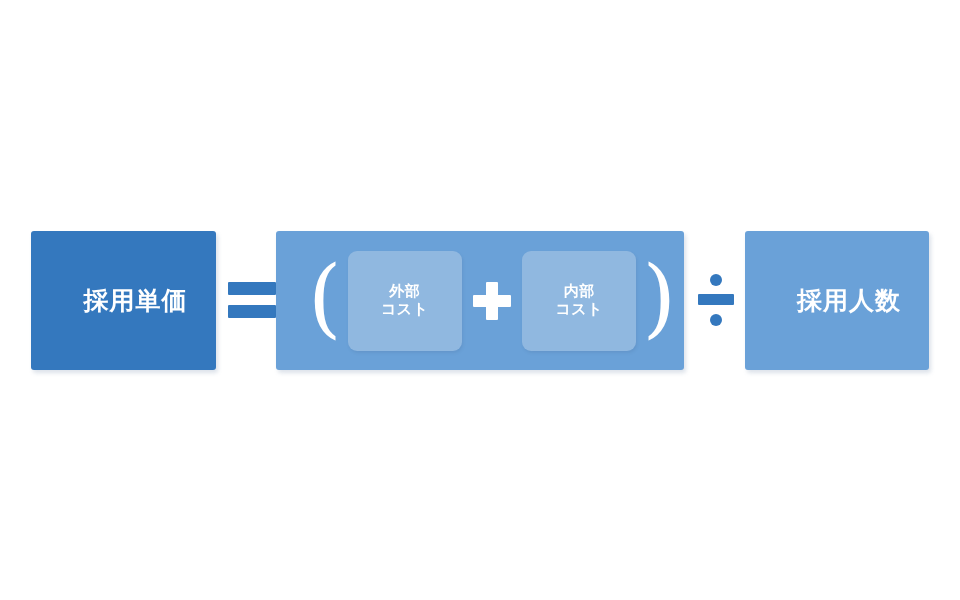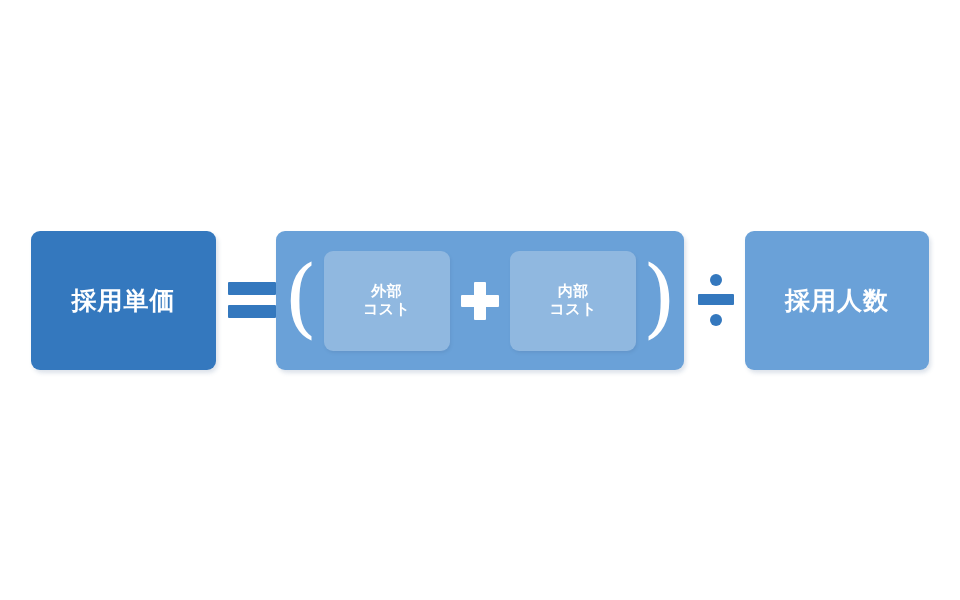--- a/index.html
+++ b/index.html
@@ -16,26 +16,27 @@
 
   #formula-canvas {
     position: relative;
     width: 960px;
     height: 600px;
   }
 
   
   .box {
     position: absolute;
-    border-radius: 9px;
+    border-radius: 3px;
     box-sizing: border-box;
     display: flex;
     align-items: center;
     justify-content: center;
     box-shadow: 2px 3px 4px rgba(80, 110, 150, 0.20);
+    padding-left: 24px;
   }
 
   .box-label {
     color: #ffffff;
     font-weight: bold;
     letter-spacing: 1px;
     text-align: center;
     line-height: 1.18;
     white-space: nowrap;
   }

